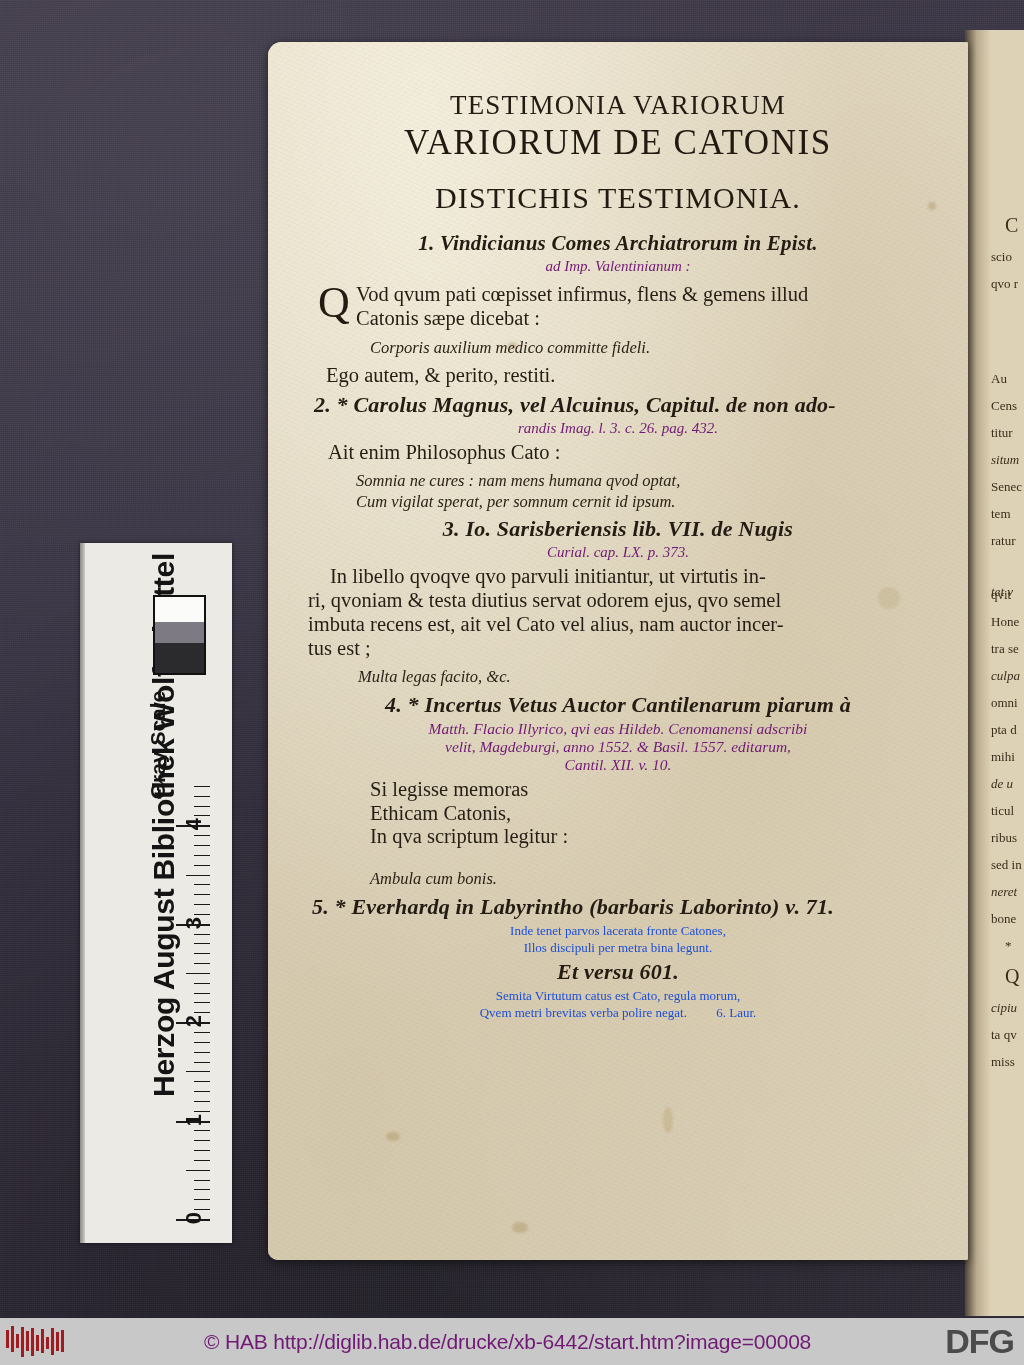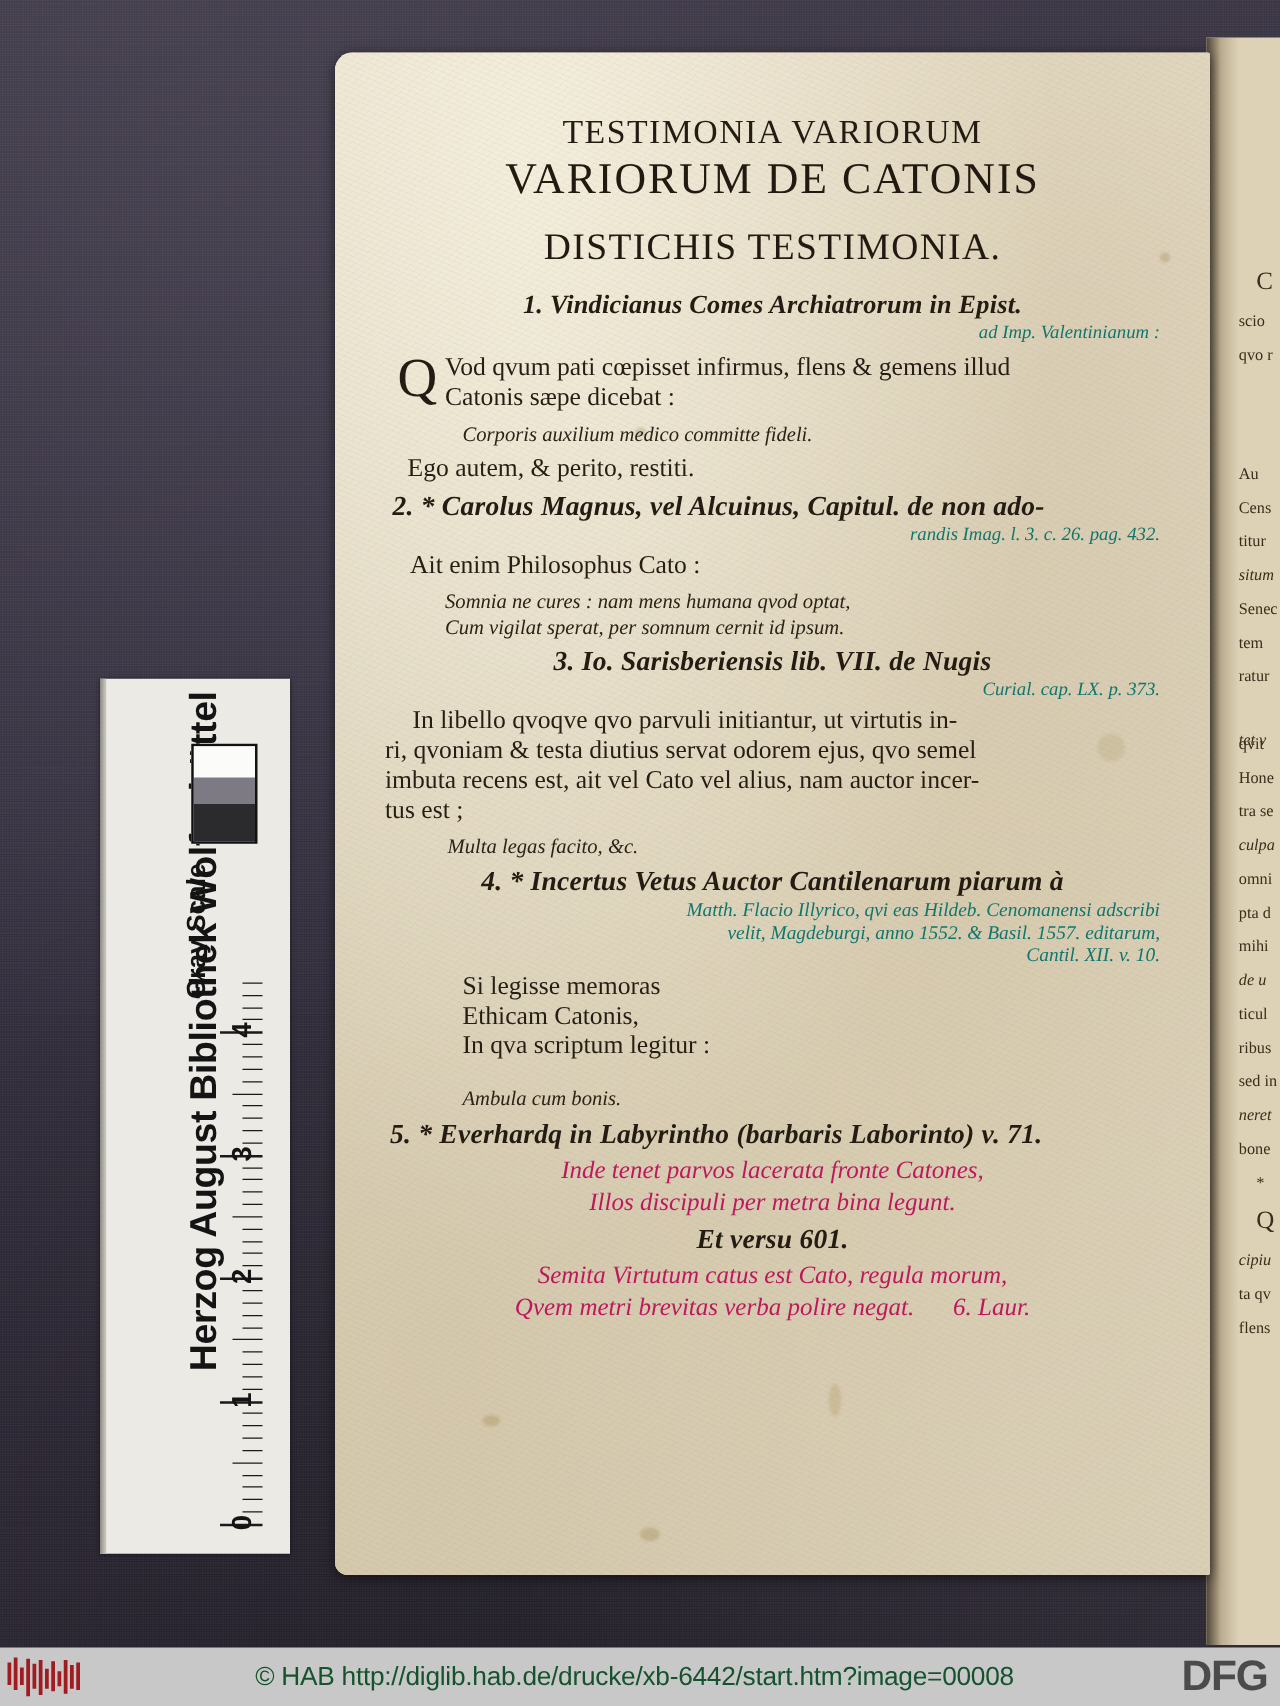--- a/index.html
+++ b/index.html
@@ -202,36 +202,35 @@
   .hdr {
     text-align: center;
     font-style: italic;
     font-weight: bold;
     font-size: 21px;
     color: #241c12;
     margin-top: 16px;
     letter-spacing: .2px;
   }
   .subhdr {
-    text-align: right;
+    text-align: center;
     font-style: italic;
     font-size: 15px;
-    color: #0f766e;
+    color: #701a75;
     margin-top: 2px;
   }
   .body-line {
     font-size: 20.5px;
     color: #261e14;
     line-height: 1.16;
   }
   .verse {
     text-align: center;
-    font-style: italic;
-    font-size: 20px;
-    color: #be185d;
+    font-size: 13px;
+    color: #1d4ed8;
     line-height: 1.3;
   }
   .verse-l {
     font-style: italic;
     font-size: 16.5px;
     color: #2c2317;
     line-height: 1.3;
   }
   .indent1 { padding-left: 62px; }
   .dropcap-row { position: relative; margin-top: 8px; }
@@ -264,21 +263,21 @@
     display: flex;
     align-items: flex-start;
     gap: 2px;
   }
   .barcode i { display:block; width:3px; background:#a01c20; }
   .footer-text {
     flex: 1;
     text-align: center;
     font-family: "Liberation Sans", sans-serif;
     font-size: 21px;
-    color: #14532d;
+    color: #701a75;
     letter-spacing: -0.2px;
   }
   .dfg {
     font-family: "Liberation Sans", sans-serif;
     font-weight: bold;
     font-size: 34px;
     color: #4b4b4b;
     letter-spacing: -1px;
     margin-right: 10px;
   }
@@ -377,21 +376,21 @@
         <div class="rp-line it" style="top: 747px;">de u</div>
         <div class="rp-line" style="top: 774px;">ticul</div>
         <div class="rp-line" style="top: 801px;">ribus</div>
         <div class="rp-line" style="top: 828px;">sed in</div>
         <div class="rp-line it" style="top: 855px;">neret</div>
         <div class="rp-line" style="top: 882px;">bone</div>
         <div class="rp-line" style="top: 909px; left: 40px;">*</div>
         <div class="rp-line" style="top: 936px; left: 40px; font-size: 20px;">Q</div>
         <div class="rp-line it" style="top: 971px;">cipiu</div>
         <div class="rp-line" style="top: 998px;">ta qv</div>
-        <div class="rp-line" style="top: 1025px;">flens</div>
+        <div class="rp-line" style="top: 1025px;">miss</div>
       </div>
   </div>
 
   <div class="page-main">
     <div class="paper-tex">
       <div class="foxing" style="left:240px;top:300px;width:9px;height:7px;"></div>
       <div class="foxing" style="left:610px;top:545px;width:22px;height:22px;background:rgba(150,118,58,.14);"></div>
       <div class="foxing" style="left:118px;top:1090px;width:14px;height:9px;"></div>
       <div class="foxing" style="left:244px;top:1180px;width:16px;height:11px;"></div>
       <div class="foxing" style="left:395px;top:1065px;width:10px;height:26px;background:rgba(160,126,60,.20);"></div>

